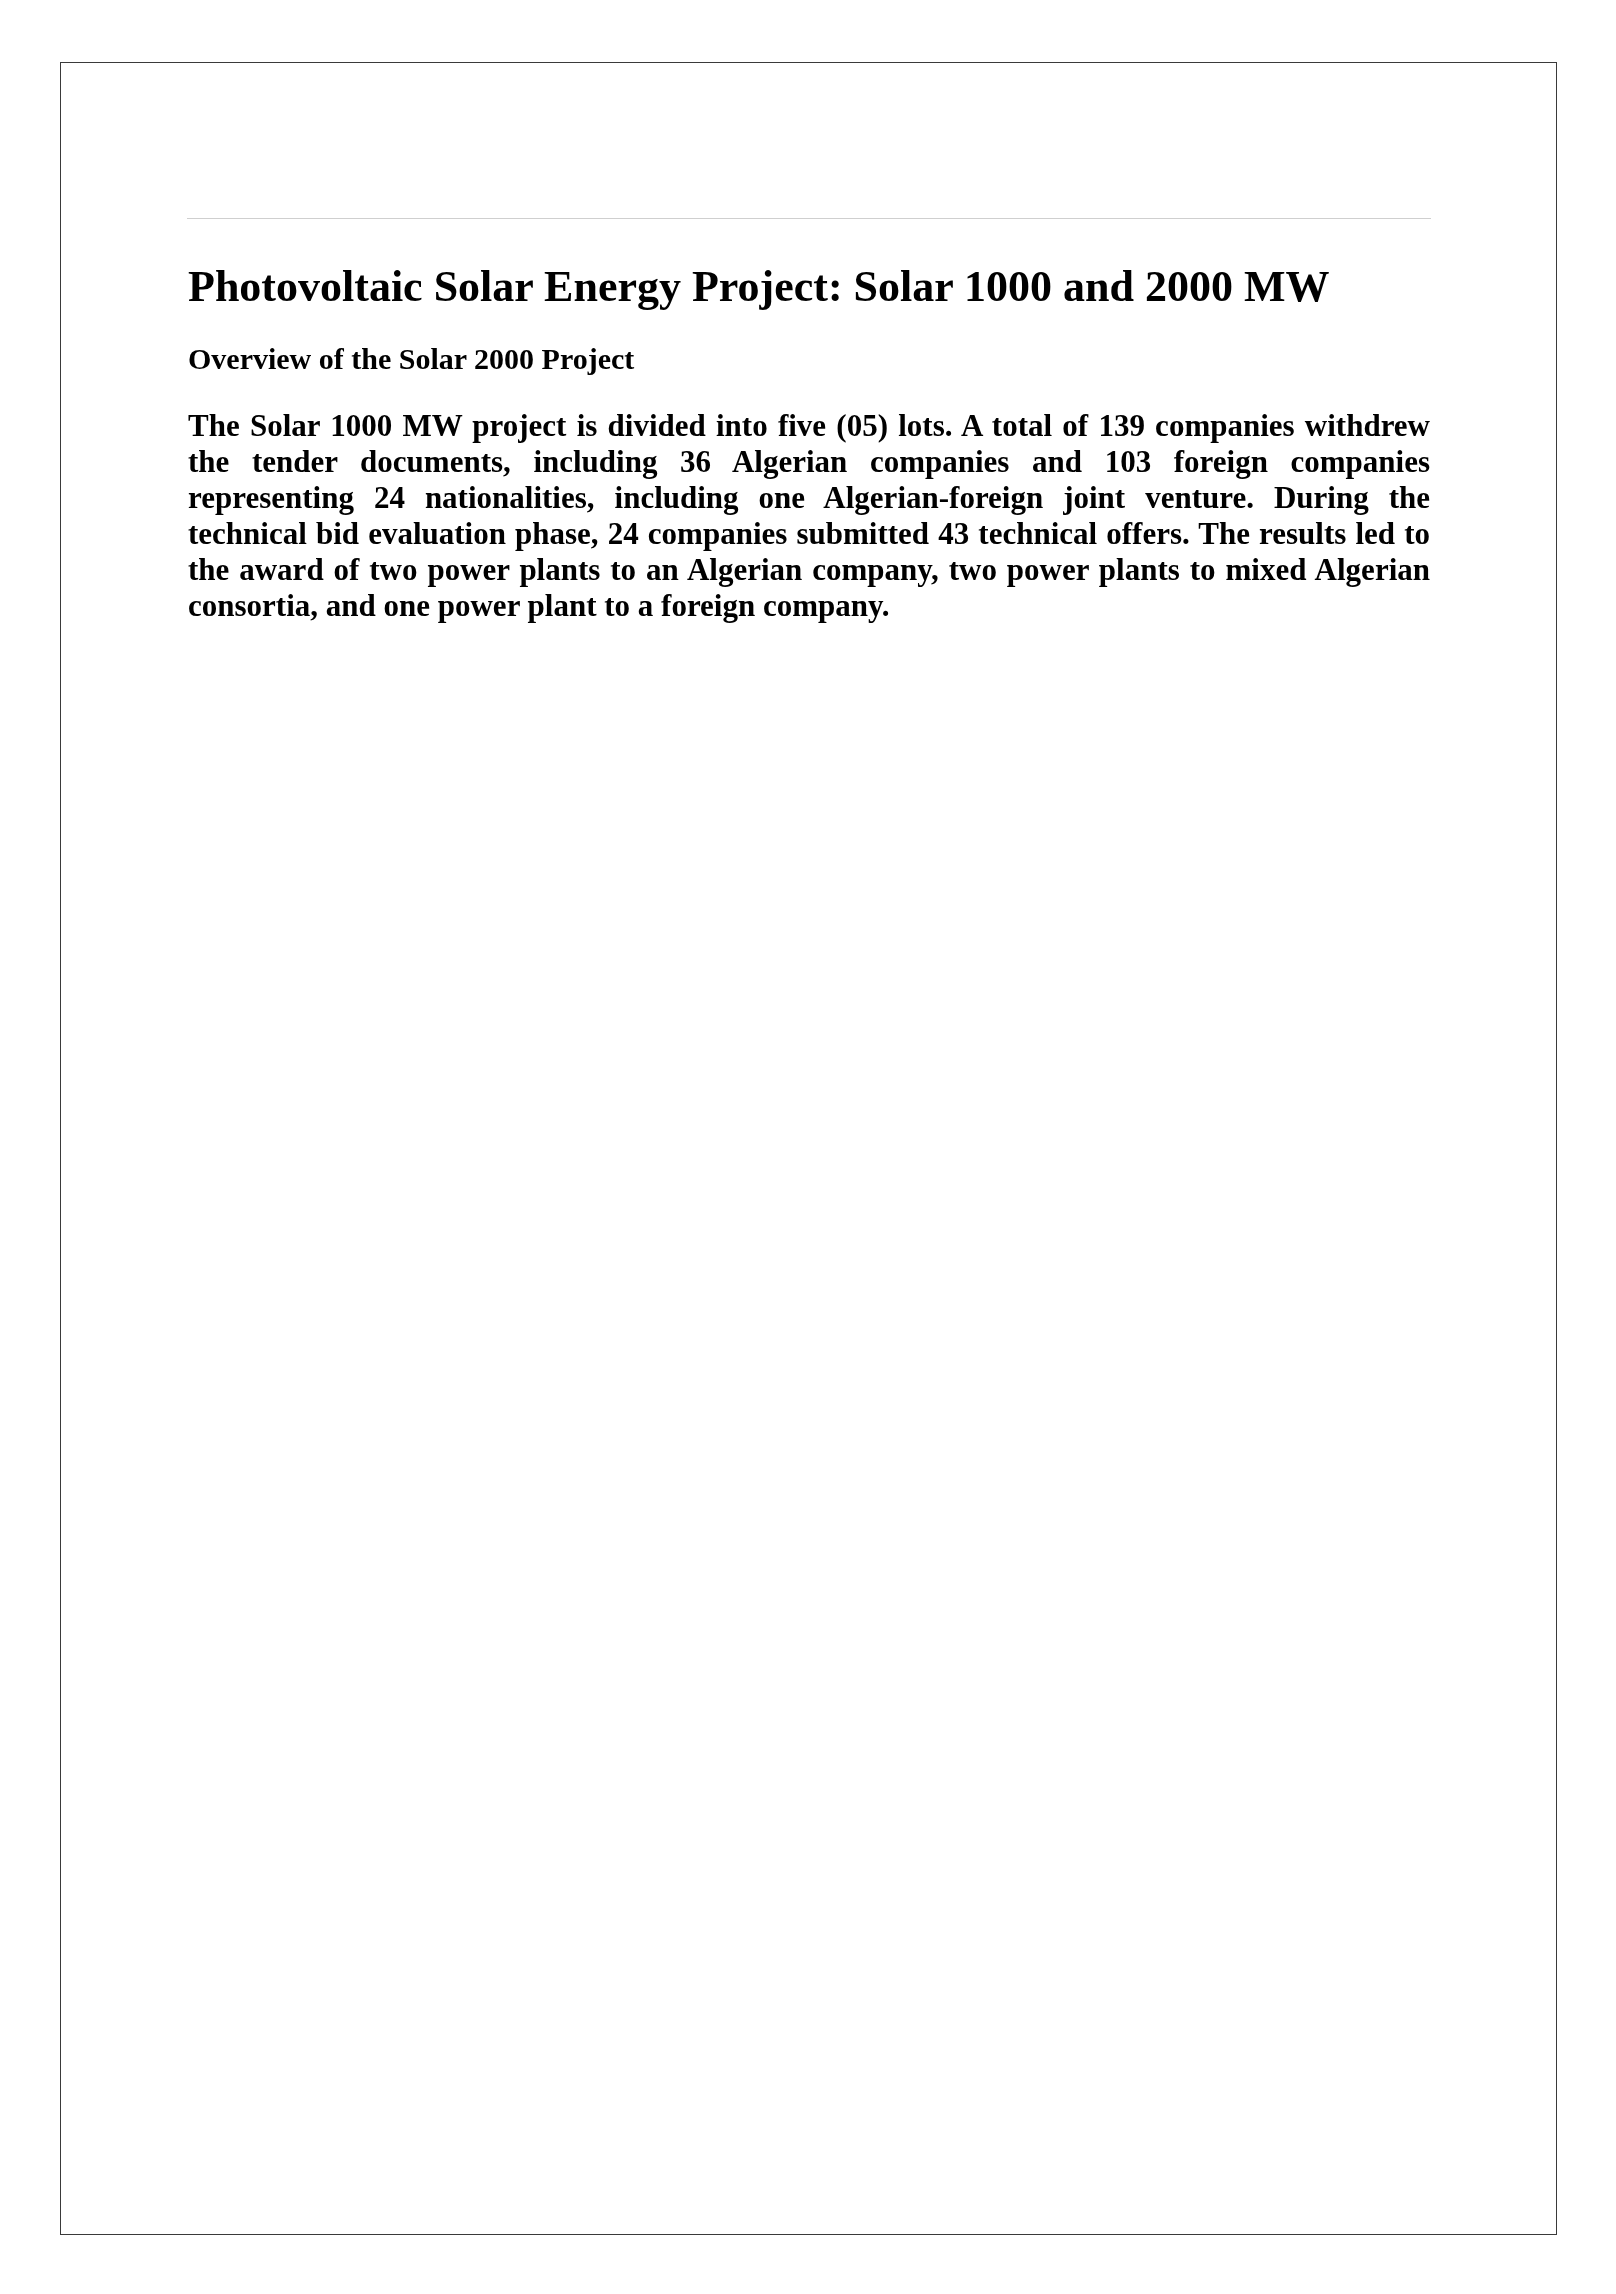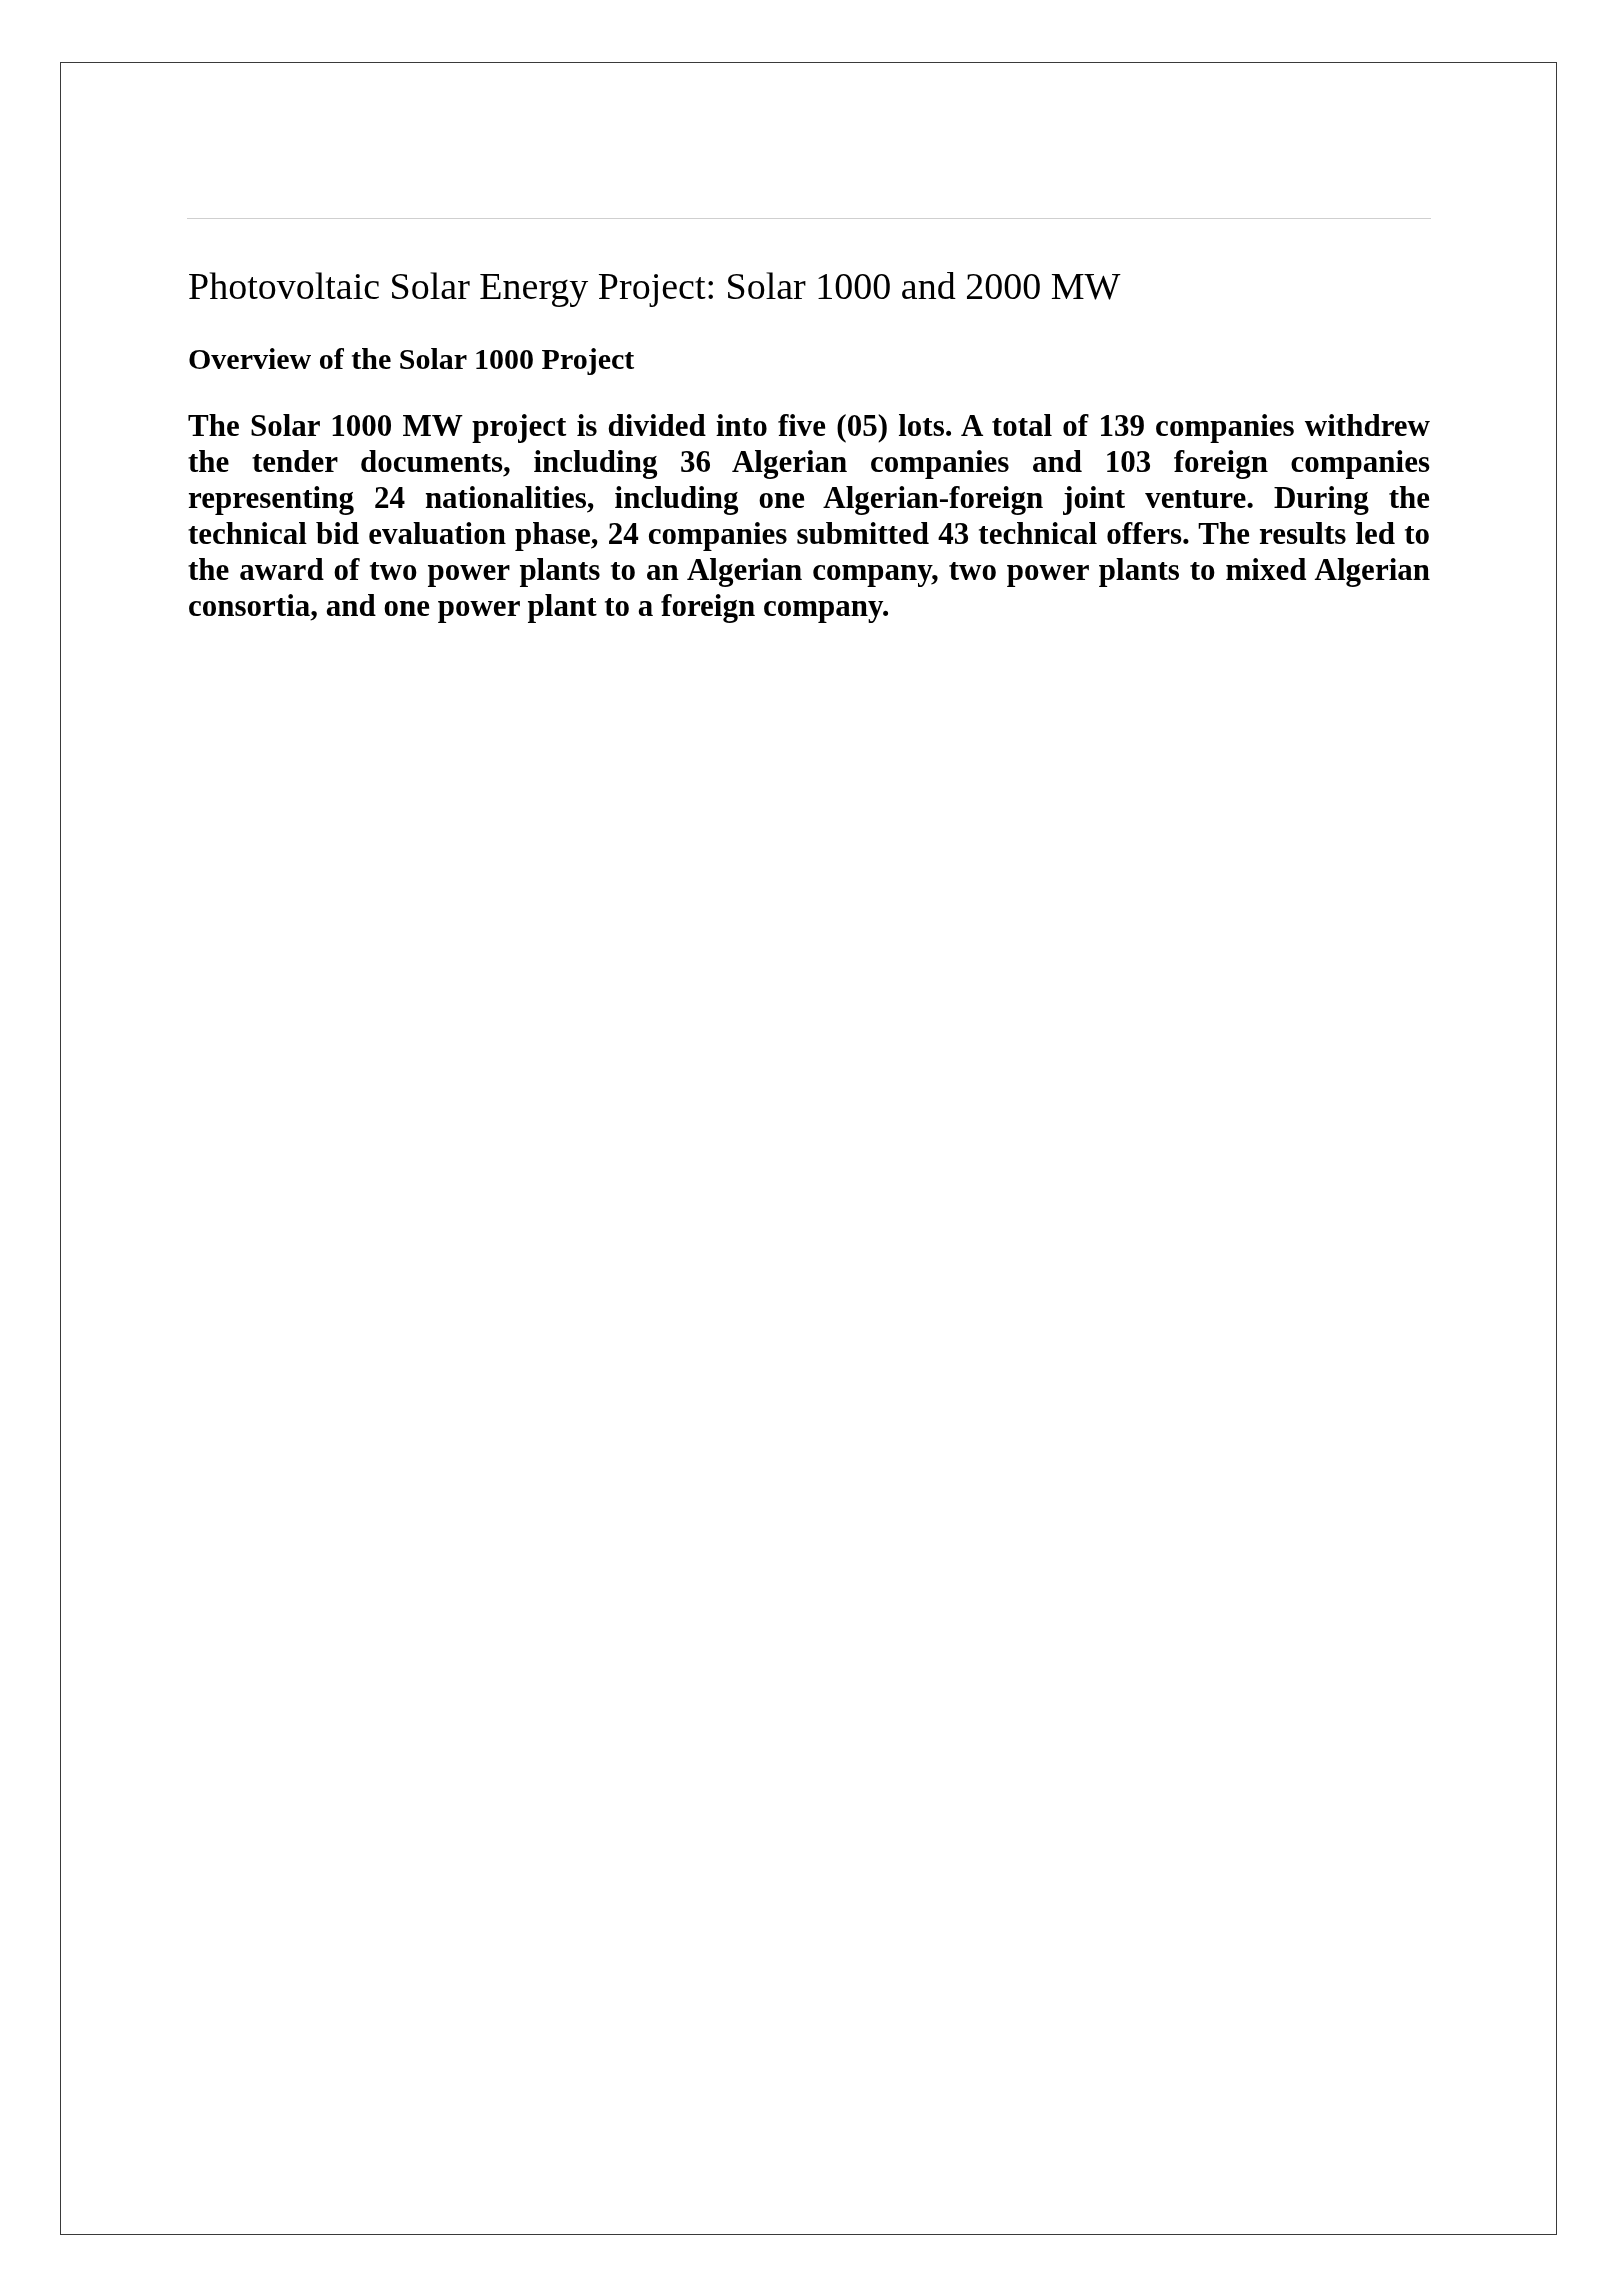--- a/index.html
+++ b/index.html
@@ -31,22 +31,22 @@
       width: 1242px;
     }
     .divider {
       height: 0;
       border-top: 1.8px solid #cfcfcf;
       margin: 0 0 0 -0.9px;
       width: 1244px;
     }
     .doc-title {
       font-family: "Liberation Serif", "DejaVu Serif", serif;
-      font-weight: normal;
-      font-size: 38px;
+      font-weight: bold;
+      font-size: 44px;
       line-height: 41px;
       margin: 47px 0 0 0;
       letter-spacing: 0;
       white-space: nowrap;
     }
     .section-heading {
       font-family: "Liberation Serif", "DejaVu Serif", serif;
       font-weight: bold;
       font-size: 30px;
       line-height: 37px;
@@ -66,17 +66,17 @@
 </head>
 <body>
 
 <div class="page-frame"></div>
 
 <div class="content">
   <div class="divider"></div>
 
   <h1 class="doc-title">Photovoltaic Solar Energy Project: Solar 1000 and 2000 MW</h1>
 
-  <h2 class="section-heading">Overview of the Solar 1000 Project</h2>
+  <h2 class="section-heading">Overview of the Solar 2000 Project</h2>
 
   <p class="body-paragraph">The Solar 1000 MW project is divided into five (05) lots. A total of 139 companies withdrew the tender documents, including 36 Algerian companies and 103 foreign companies representing 24 nationalities, including one Algerian-foreign joint venture. During the technical bid evaluation phase, 24 companies submitted 43 technical offers. The results led to the award of two power plants to an Algerian company, two power plants to mixed Algerian consortia, and one power plant to a foreign company.</p>
 </div>
 
 
 </body></html>

